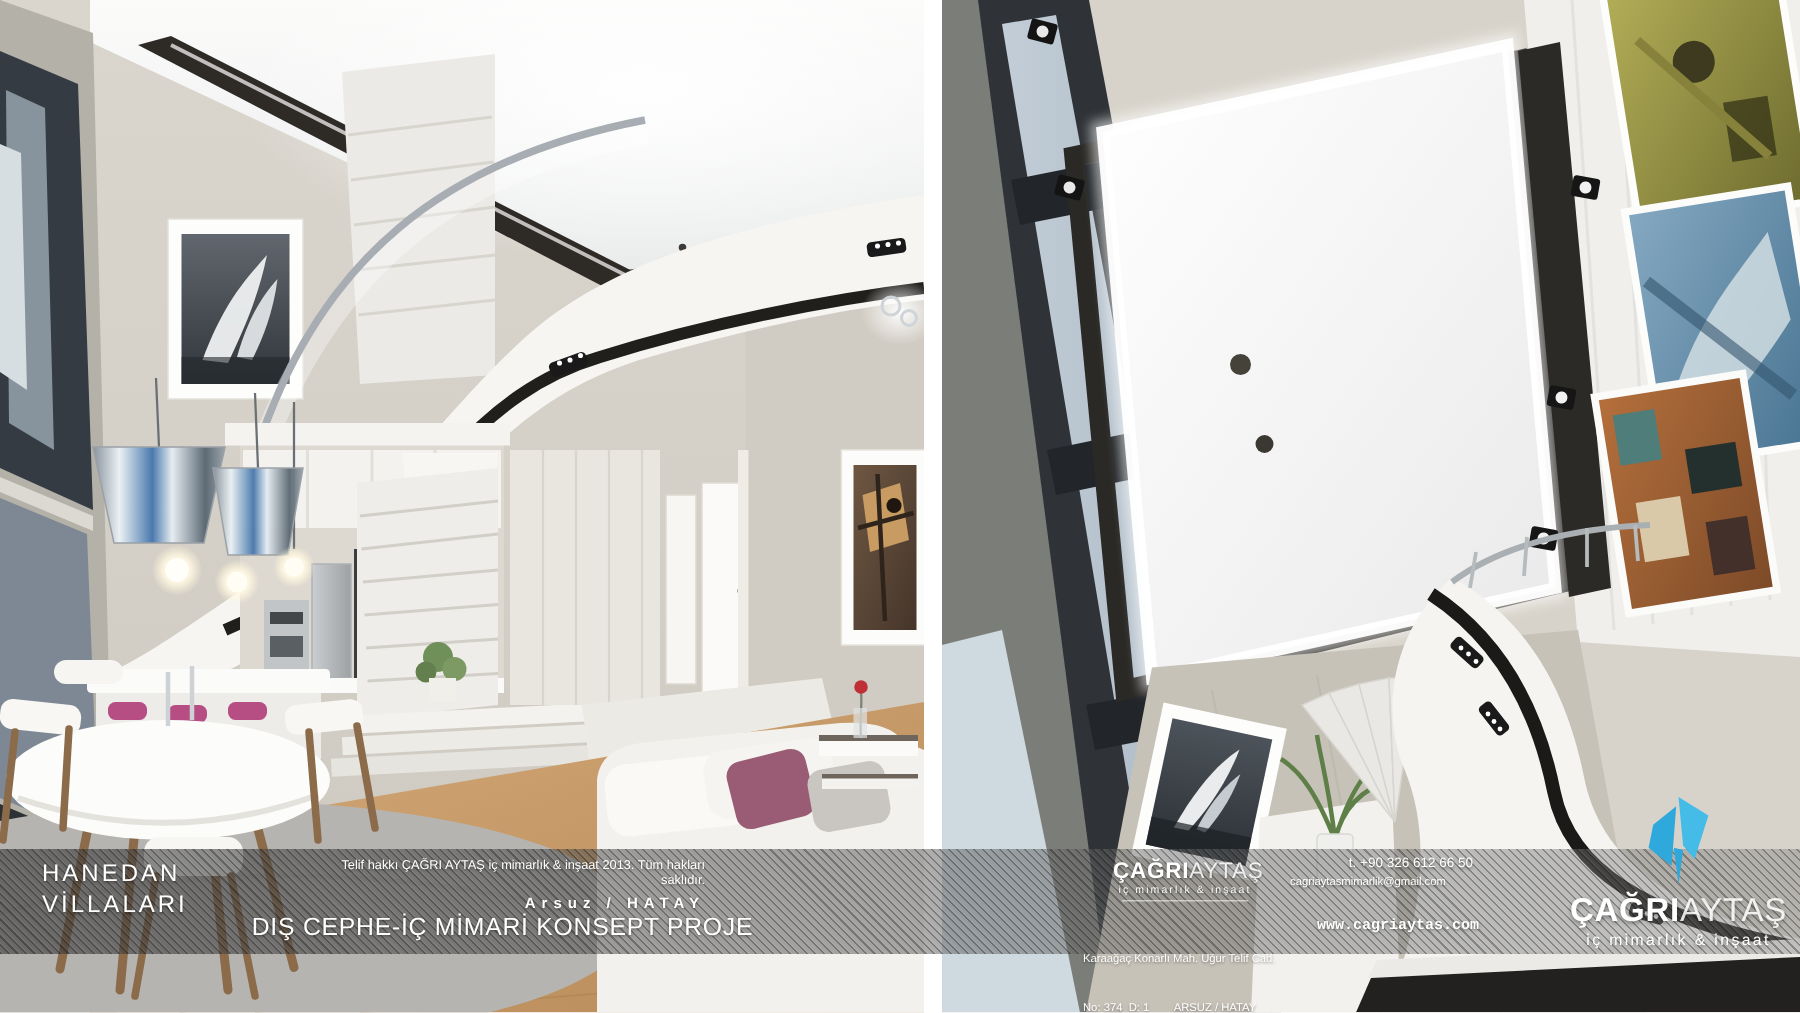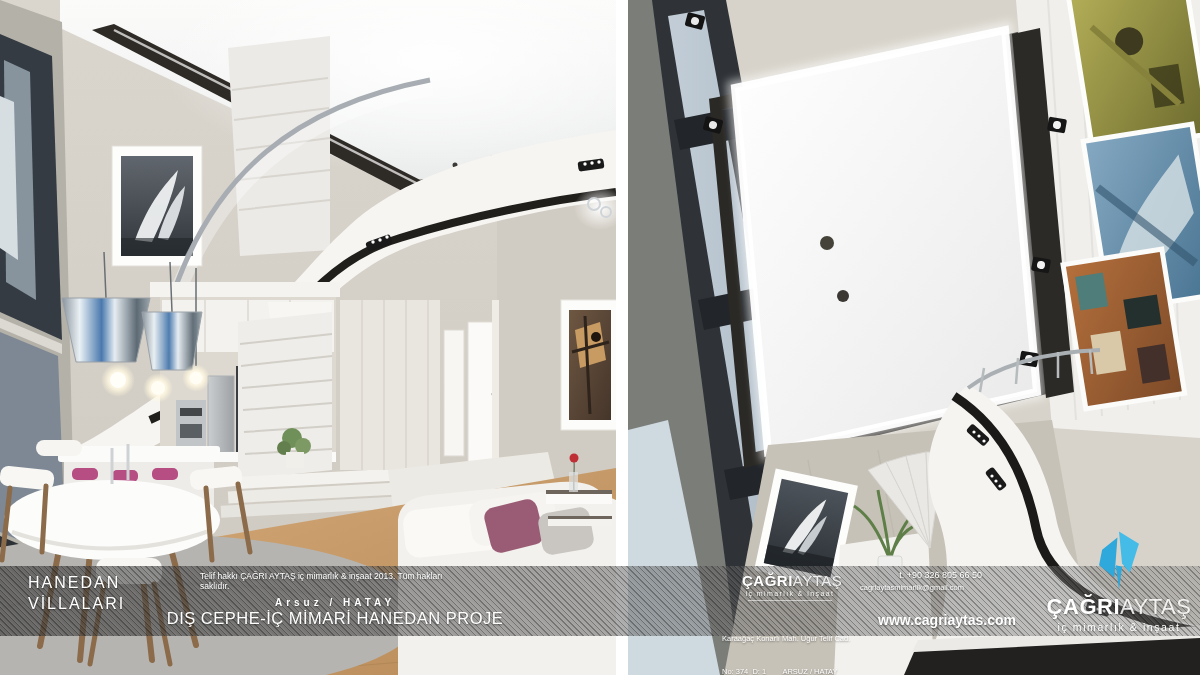--- a/index.html
+++ b/index.html
@@ -12,35 +12,35 @@
   svg{display:block;}
 
   
   #band{position:absolute;left:0;right:0;top:566px;height:70px;z-index:20;
         background:linear-gradient(90deg,rgba(52,52,52,.60) 0%,rgba(88,88,88,.52) 45%,rgba(130,130,130,.42) 100%);}
   #band::after{content:"";position:absolute;inset:0;
         background:repeating-linear-gradient(45deg,rgba(10,10,10,.30) 0 1px,rgba(255,255,255,.05) 1px 2px,transparent 2px 4px);}
   #band > *{position:absolute;z-index:2;color:#fff;text-shadow:0 1px 2px rgba(0,0,0,.45);}
 
   .project-title{left:28px;top:7px;font-size:16px;letter-spacing:2px;line-height:1.3;font-weight:400;}
-  .copyright{left:200px;top:5px;width:270px;text-align:left;font-size:8.5px;color:#efefef;}
-  .location{left:200px;top:31px;width:270px;text-align:center;font-size:10px;letter-spacing:4px;font-weight:700;}
+  .copyright{left:200px;top:5px;width:270px;text-align:right;font-size:8.5px;color:#efefef;}
+  .location{left:200px;top:31px;width:270px;text-align:right;font-size:10px;letter-spacing:4px;font-weight:700;}
   .subtitle{left:160px;top:43px;width:350px;text-align:center;font-size:16.5px;letter-spacing:.5px;font-weight:400;}
 
   .brand-small{left:742px;top:6px;width:96px;text-align:center;}
   .brand-small .wordmark{font-size:15px;letter-spacing:.5px;}
   .brand-small .bold{font-weight:700;}
   .brand-small .light{font-weight:400;opacity:.82;}
   .brand-small .tagline{font-size:7px;letter-spacing:1.4px;margin-top:1px;opacity:.95;}
   .brand-small .rule{height:1px;background:rgba(255,255,255,.55);margin:3px 6px 0 6px;}
 
   .phone{left:860px;top:4px;width:122px;text-align:right;font-size:9px;}
   .email{left:860px;top:17px;width:122px;font-size:7.5px;color:rgba(255,255,255,.78);}
   .address{left:722px;top:44px;font-size:7.5px;line-height:1.5;color:#f0f0f0;white-space:pre;}
-  .website{left:878px;top:46px;width:104px;text-align:center;font-size:14px;font-weight:700;}
+  .website{left:878px;top:46px;width:104px;text-align:center;font-size:10px;font-weight:700;font-family:Liberation Mono, monospace;}
 
   #brand-large{position:absolute;left:1038px;top:522px;width:162px;z-index:30;text-align:center;
                color:#fff;text-shadow:0 1px 3px rgba(0,0,0,.4);}
   #brand-large .mark{width:46px;height:74px;margin:0 auto;display:block;}
   #brand-large .wordmark{font-size:22px;letter-spacing:.5px;margin-top:-2px;}
   #brand-large .bold{font-weight:700;}
   #brand-large .light{font-weight:400;opacity:.85;}
   #brand-large .tagline{font-size:10.5px;letter-spacing:1.6px;margin-top:1px;}
 </style>
 </head>
@@ -416,31 +416,31 @@
 
   <div id="divider"></div>
 
   <div id="band">
     <div class="project-title">
       <div>HANEDAN</div>
       <div>VİLLALARI</div>
     </div>
     <div class="copyright">Telif hakkı  ÇAĞRI AYTAŞ iç mimarlık &amp; inşaat 2013. Tüm hakları saklıdır.</div>
     <div class="location">Arsuz / HATAY</div>
-    <div class="subtitle">DIŞ CEPHE-İÇ MİMARİ HANEDAN PROJE</div>
+    <div class="subtitle">DIŞ CEPHE-İÇ MİMARİ KONSEPT PROJE</div>
 
     <div class="brand-small">
       <div class="wordmark">
         <span class="bold">ÇAĞRI</span><span class="light">AYTAŞ</span>
       </div>
       <div class="tagline">iç mimarlık &amp; inşaat</div>
       <div class="rule"></div>
     </div>
 
-    <div class="phone">t. +90 326 805 66 50</div>
+    <div class="phone">t. +90 326 612 66 50</div>
     <div class="email">cagriaytasmimarlik@gmail.com</div>
     <div class="address">
       <div>Karaağaç Konarlı Mah. Uğur Telif Cad.</div>
       <div>No: 374  D: 1        ARSUZ / HATAY</div>
     </div>
     <div class="website">www.cagriaytas.com</div>
   </div>
 
   <div id="brand-large">
     <svg class="mark" viewBox="0 0 60 84">

